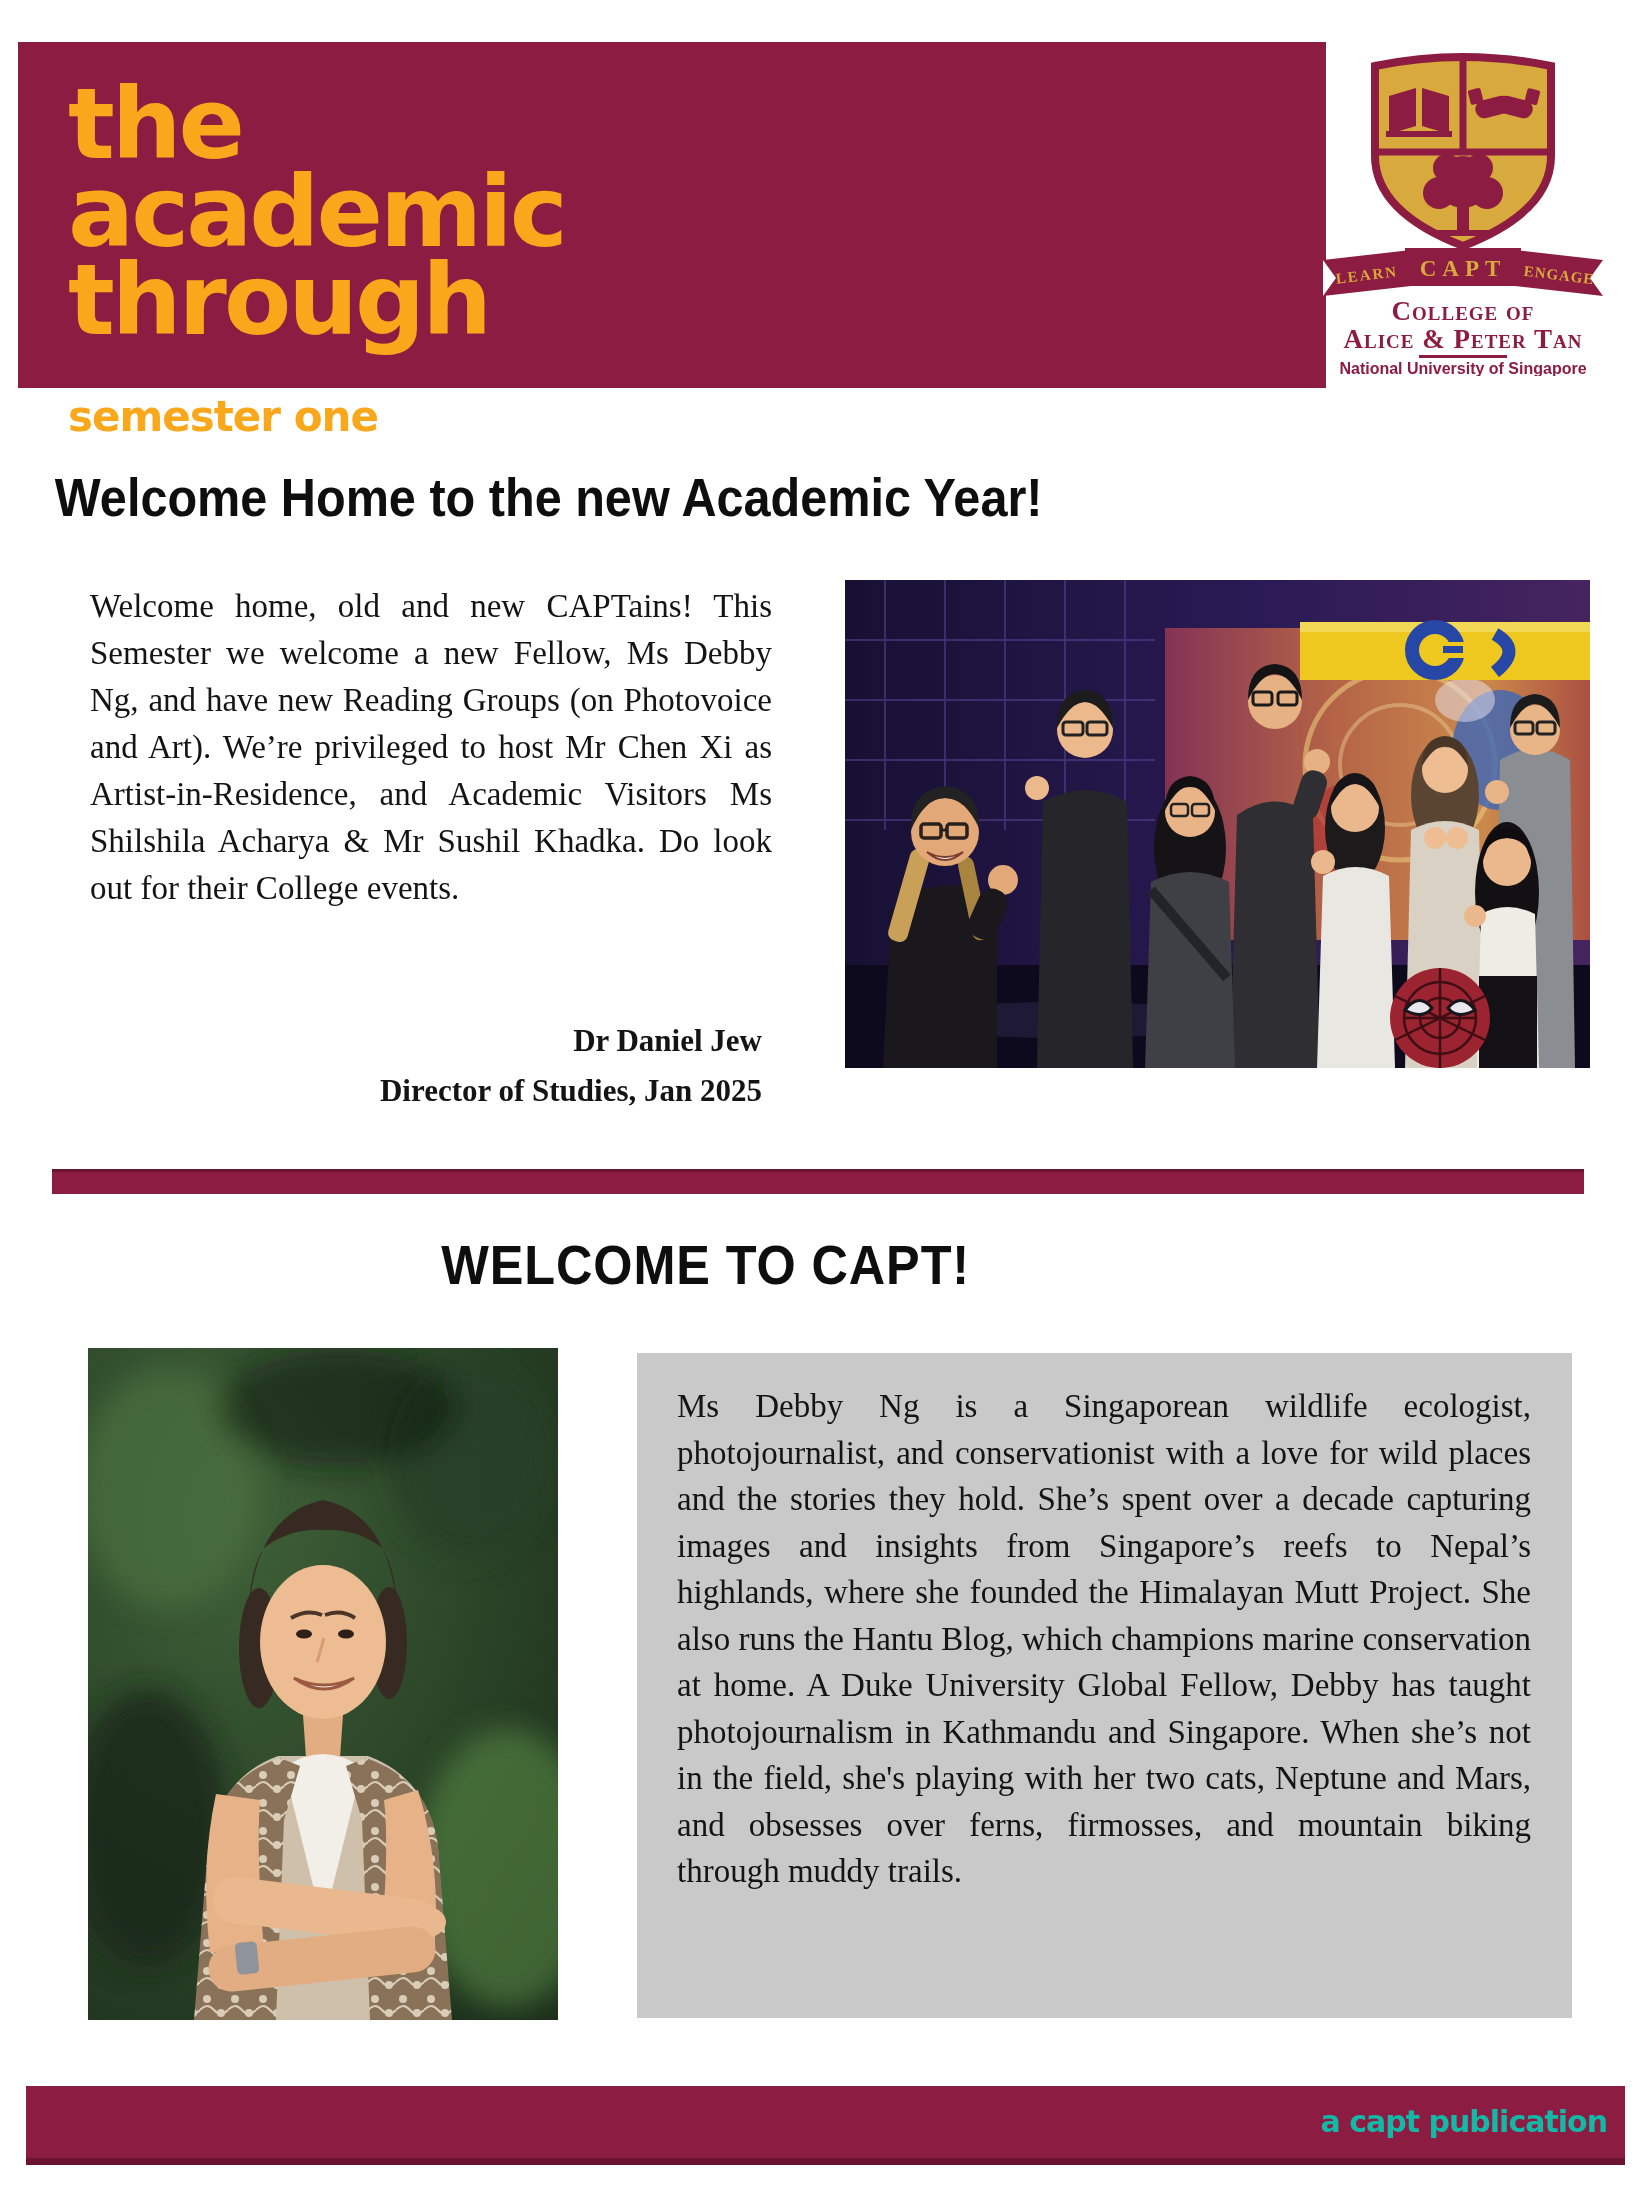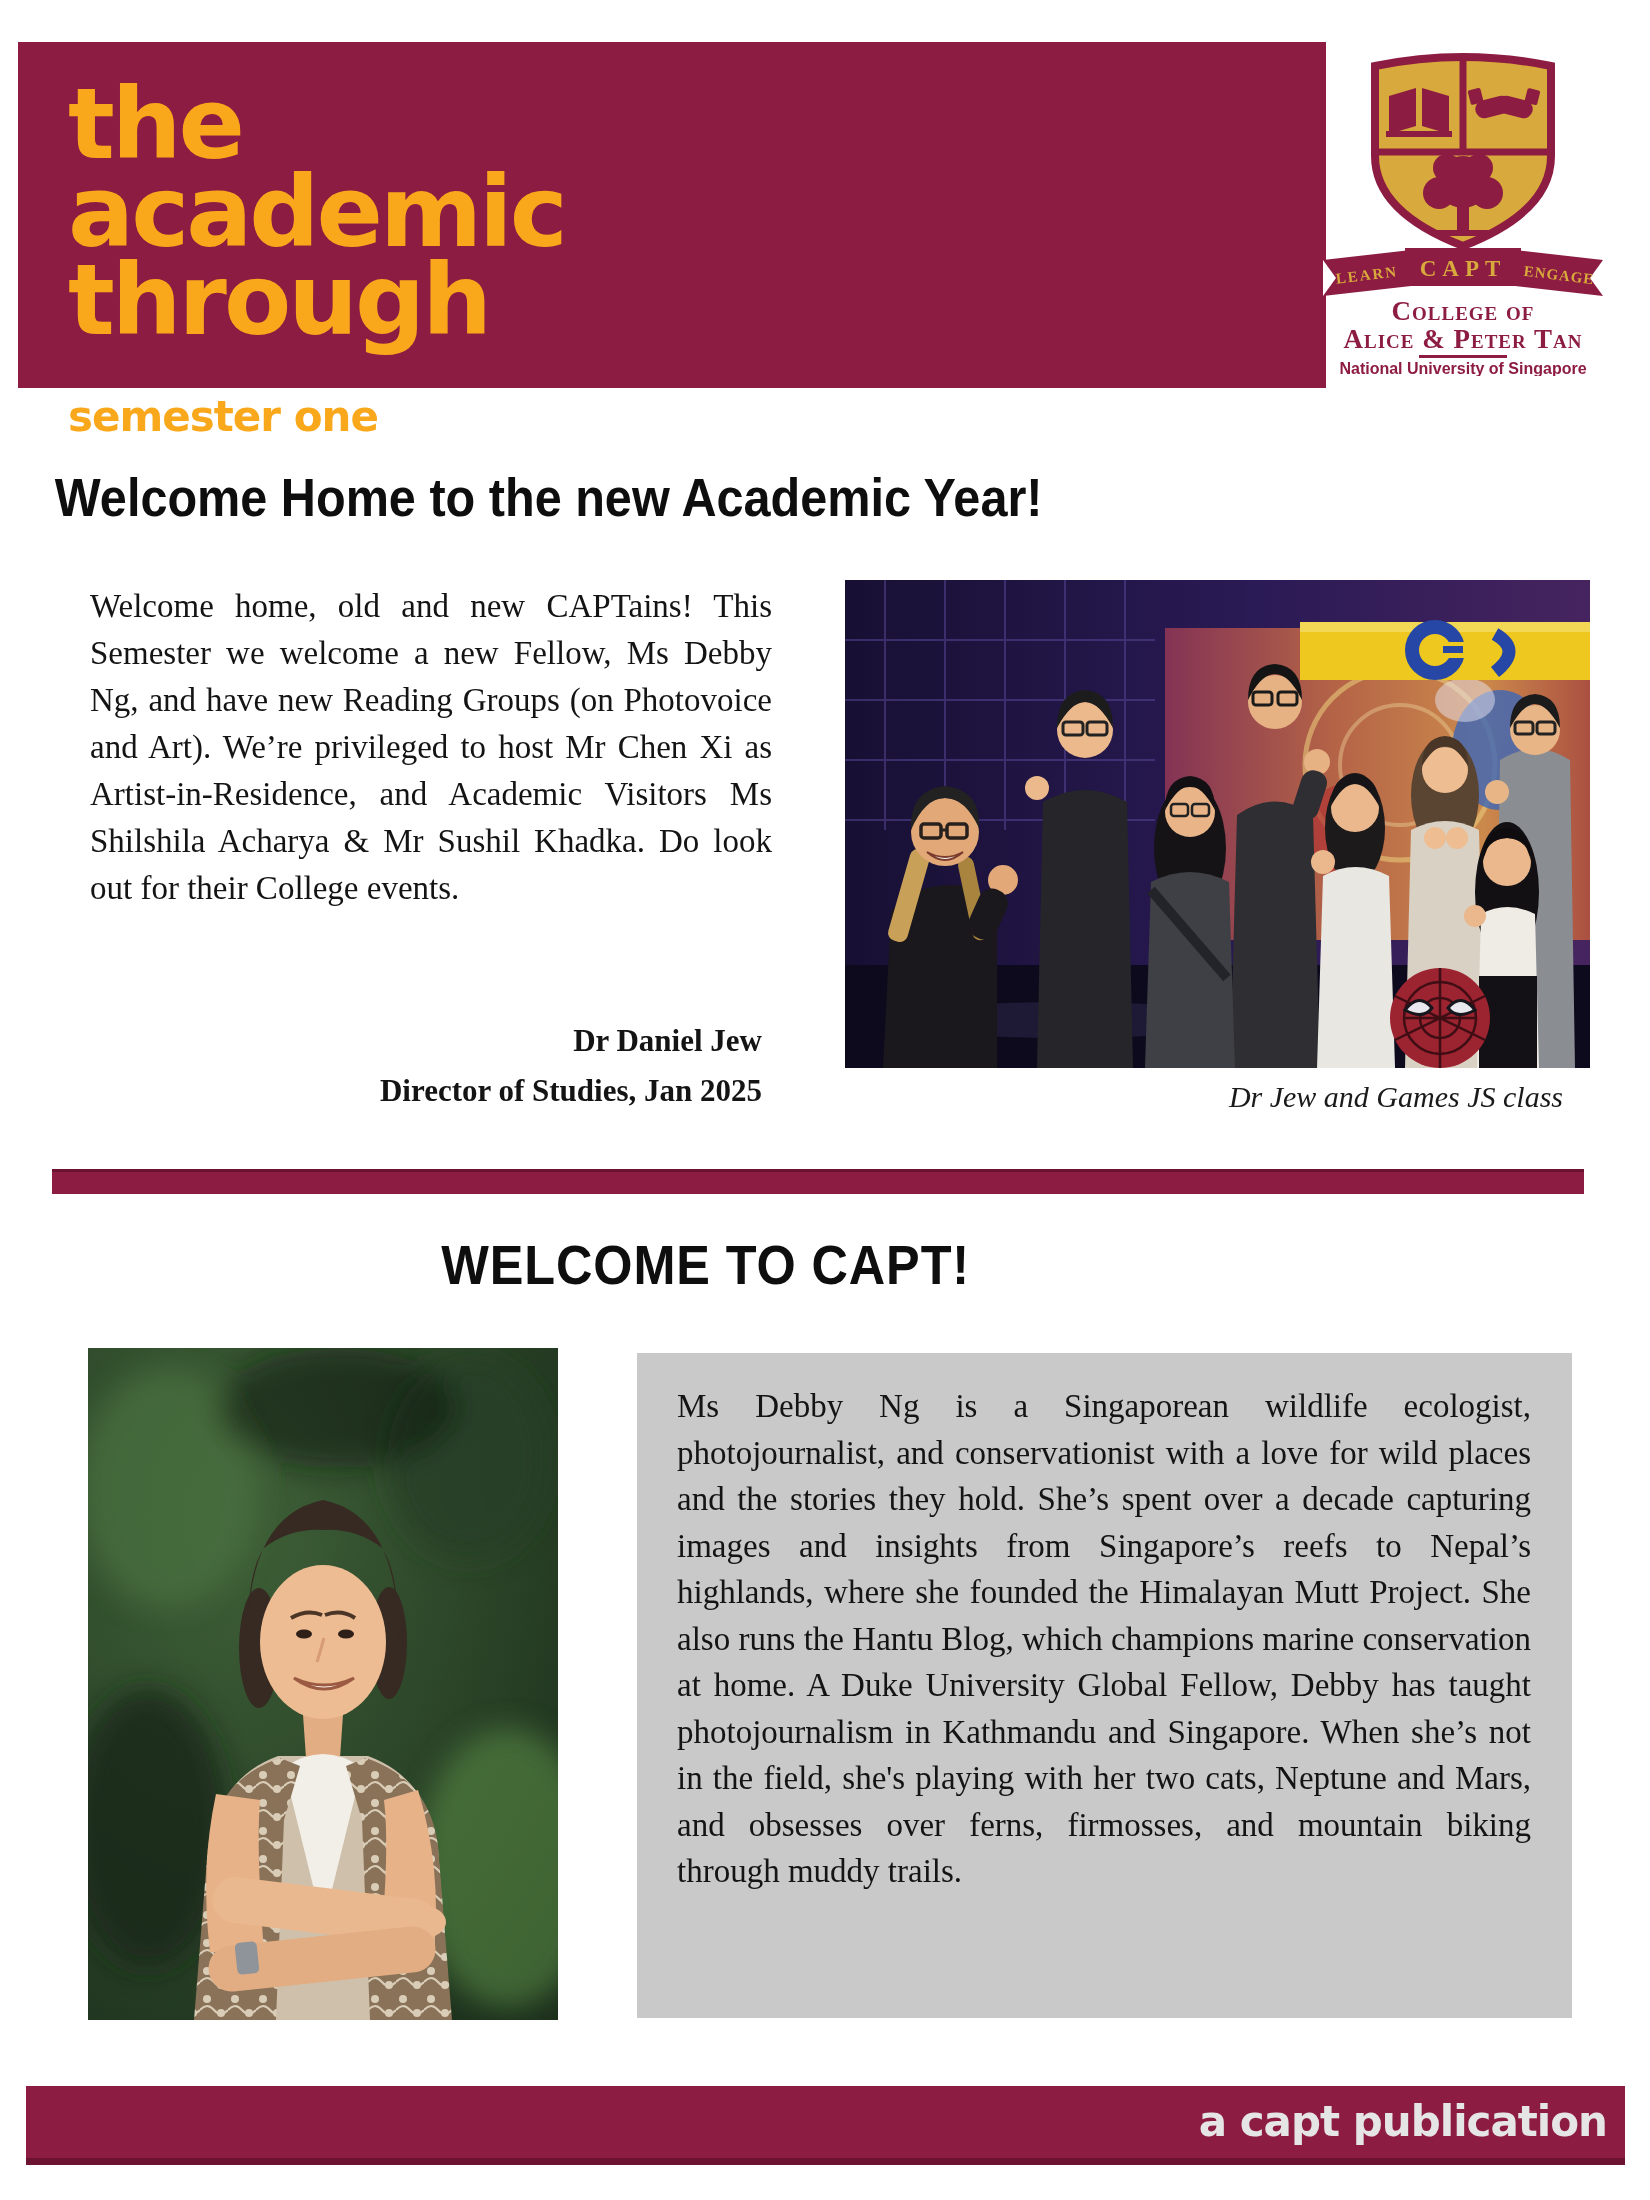--- a/index.html
+++ b/index.html
@@ -43,22 +43,22 @@
         letter-spacing:1px;transform:scaleX(.9);transform-origin:center;}
   .portrait{position:absolute;left:88px;top:1348px;width:470px;height:672px;overflow:hidden;}
   .bio-box{position:absolute;left:637px;top:1353px;width:935px;height:665px;background:#C9C9C9;box-sizing:border-box;}
   .bio-text{margin:0;padding:30px 41px 0 40px;font-family:"Liberation Serif",serif;
         font-size:33px;line-height:46.5px;text-align:justify;color:#141414;}
 
   
   .footer-bar{position:absolute;left:26px;top:2086px;width:1599px;height:72px;background:#8D1C42;
         border-bottom:7px solid #6B1331;box-sizing:content-box;
         text-align:right;line-height:72px;padding:0;}
-  .footer-bar span{color:#e5e5e5;font-family:"DejaVu Sans",sans-serif;font-weight:bold;
-        font-size:42px;letter-spacing:-1px;margin-right:18px;margin-top:28px;}
+  .footer-bar span{color:#14b8a6;font-family:"DejaVu Sans",sans-serif;font-weight:bold;
+        font-size:30px;letter-spacing:-1px;margin-right:18px;margin-top:28px;}
 </style>
 </head>
 <body>
 
 <div id="page">
 
   <div class="header-box">
     <div class="header-title">
       <div>the</div>
       <div>academic</div>
@@ -226,21 +226,20 @@
           <circle cx="595" cy="438" r="50" fill="#9c2330"></circle>
           <path d="M595,388 V488 M550,416 L640,460 M550,460 L640,416 M558,438 H632" stroke="#3f0d14" stroke-width="2.5"></path>
           <circle cx="595" cy="438" r="20" fill="none" stroke="#3f0d14" stroke-width="2.5"></circle>
           <circle cx="595" cy="438" r="36" fill="none" stroke="#3f0d14" stroke-width="2.5"></circle>
           <path d="M560,430 Q574,412 587,428 Q578,440 560,430 Z" fill="#e8e8ee" stroke="#16161c" stroke-width="3"></path>
           <path d="M630,430 Q616,412 603,428 Q612,440 630,430 Z" fill="#e8e8ee" stroke="#16161c" stroke-width="3"></path>
         </g>
       </g>
     </svg>
   </div>
-  <div class="photo-caption">Dr Jew and Games JS class</div>
 
   <div class="divider"></div>
 
   <div class="headline2-wrap">
     <span class="cond2">WELCOME TO CAPT!</span>
   </div>
 
   <div class="portrait">
     <svg viewBox="0 0 470 672" width="470" height="672" preserveAspectRatio="none">
       <defs>

